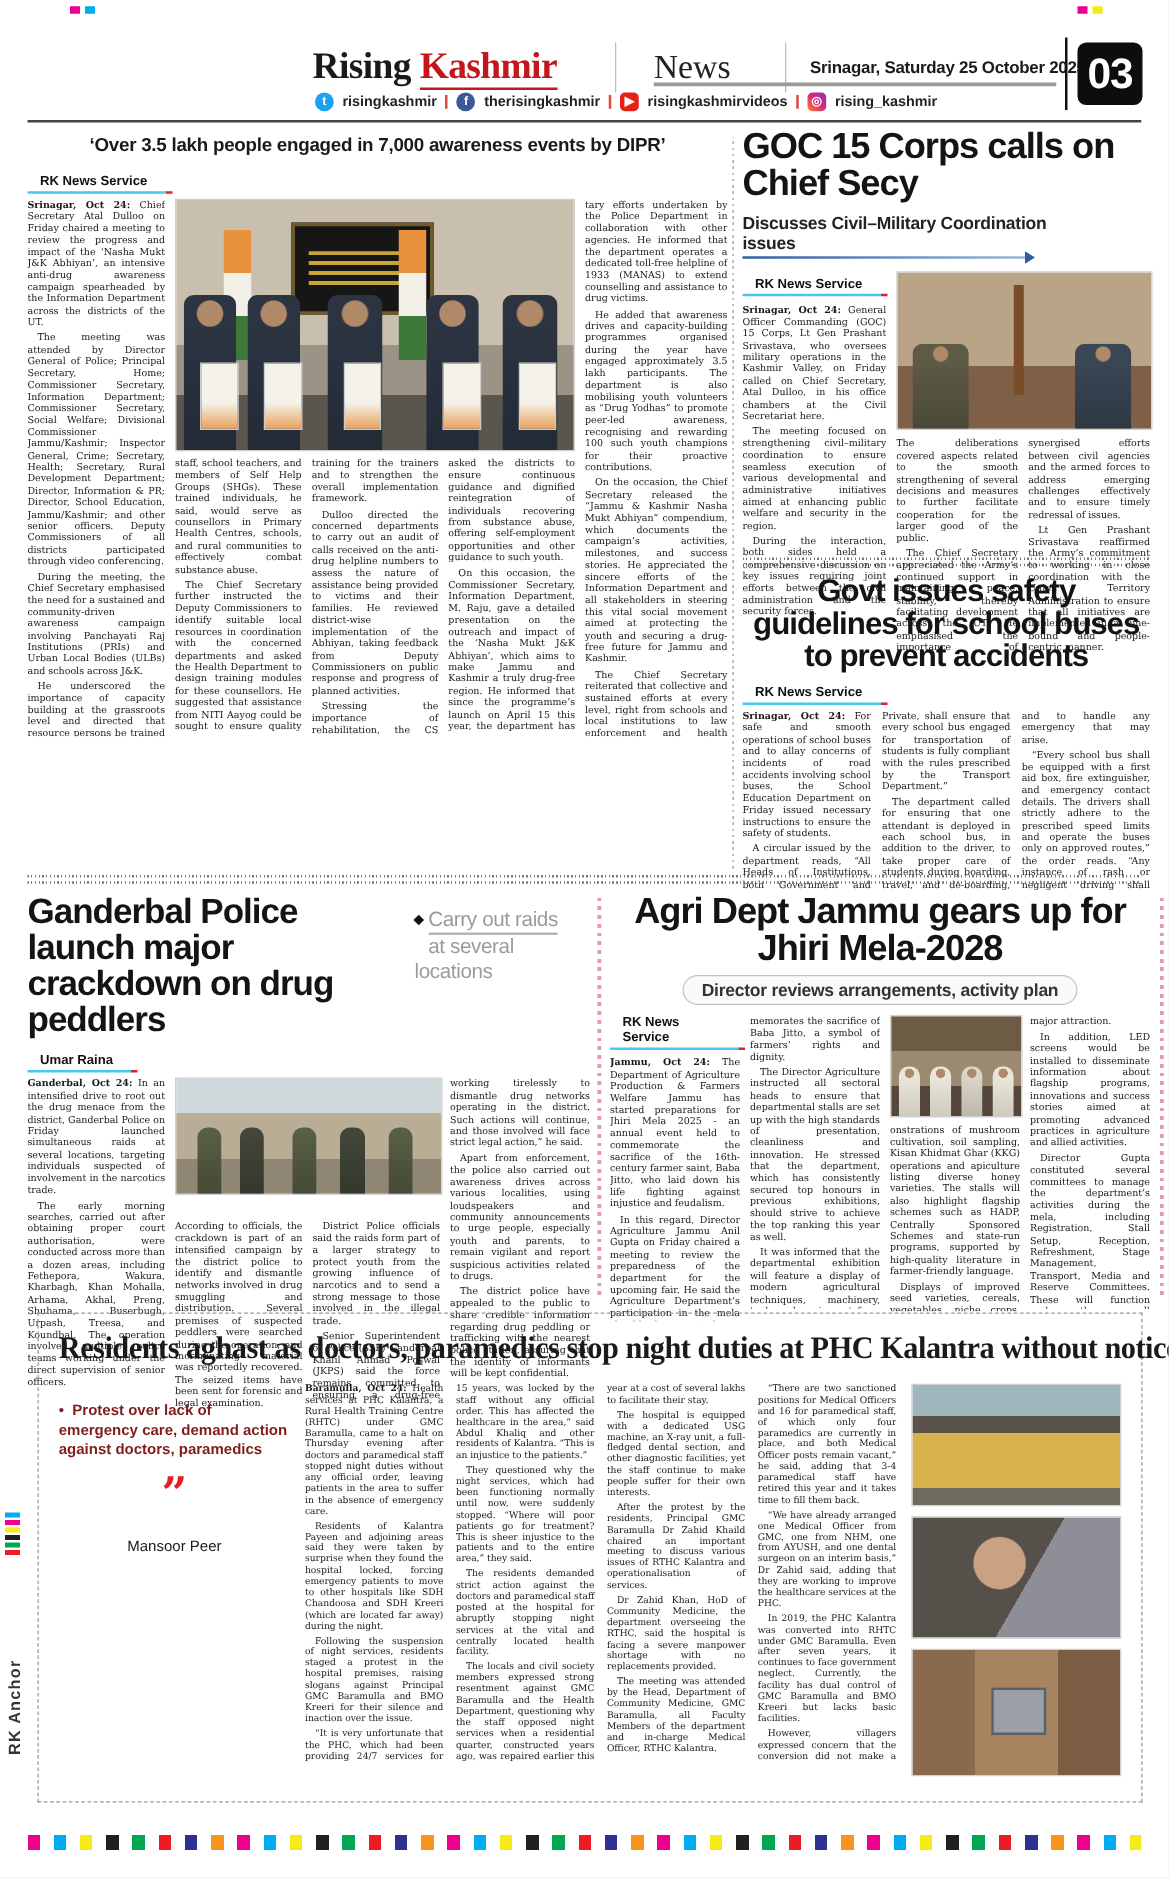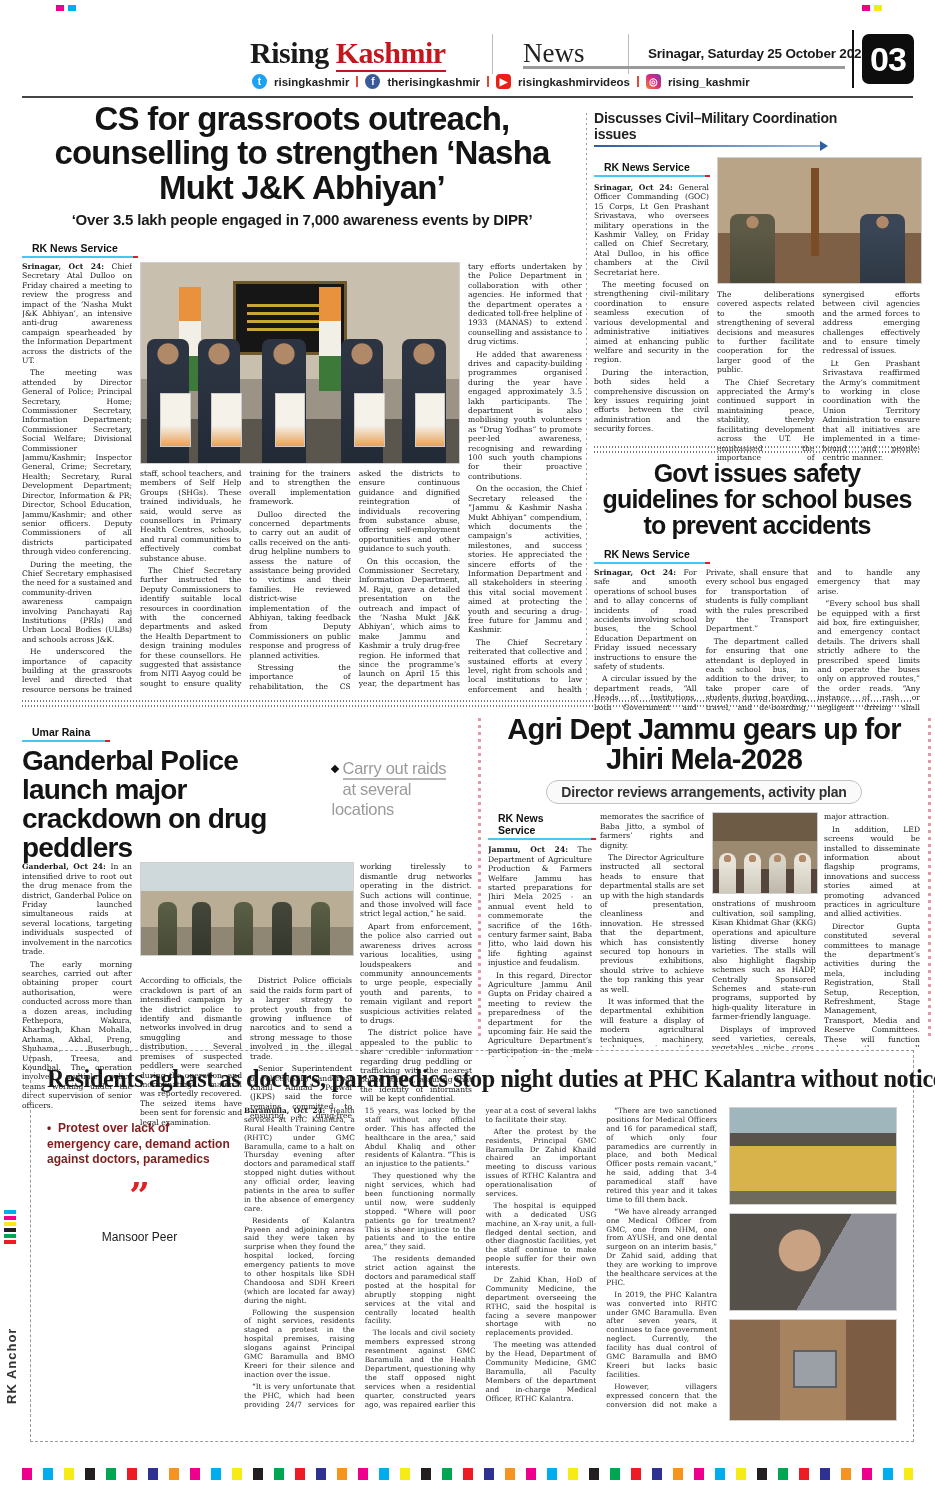--- a/index.html
+++ b/index.html
@@ -125,21 +125,20 @@
       <span class="ic" style="background:#e62117;border-radius:4px;">▶</span>
       <span>risingkashmirvideos</span>
       <span class="sepr"></span>
       <span class="ic" style="background:linear-gradient(45deg,#f58529,#dd2a7b,#8134af);border-radius:4px;">◎</span>
       <span>rising_kashmir</span>
     </div>
   </header>
   <div class="abs rule-dark" style="left:22px;top:96px;width:891px;"></div>
 
   <section class="abs" style="left:22px;top:102px;width:560px;height:596px;">
-    <div class="hl" style="font-size:33px;text-align:center;">CS for grassroots outreach, counselling to strengthen ‘Nasha Mukt J&amp;K Abhiyan’</div>
     <div style="text-align:center;font-size:15px;font-weight:bold;margin-top:6px;letter-spacing:-0.2px;">‘Over 3.5 lakh people engaged in 7,000 awareness events by DIPR’</div>
     <div style="margin:10px 0 4px;"><span class="byline">RK News Service</span></div>
     <div style="display:flex;gap:8px;">
       <div class="bt" style="width:112px;height:430px;">
           <p><b>Srinagar, Oct 24: </b>Chief Secretary Atal Dulloo on Friday chaired a meeting to review the progress and impact of the ‘Nasha Mukt J&amp;K Abhiyan’, an intensive anti-drug awareness campaign spearheaded by the Information Department across the districts of the UT.</p>
           <p>The meeting was attended by Director General of Police; Principal Secretary, Home; Commissioner Secretary, Information Department; Commissioner Secretary, Social Welfare; Divisional Commissioner Jammu/Kashmir; Inspector General, Crime; Secretary, Health; Secretary, Rural Development Department; Director, Information &amp; PR; Director, School Education, Jammu/Kashmir; and other senior officers. Deputy Commissioners of all districts participated through video conferencing.</p>
           <p>During the meeting, the Chief Secretary emphasised the need for a sustained and community-driven awareness campaign involving Panchayati Raj Institutions (PRIs) and Urban Local Bodies (ULBs) and schools across J&amp;K.</p>
           <p>He underscored the importance of capacity building at the grassroots level and directed that resource persons be trained through IMHANS, drawing participants from paramedical</p>
         </div>
       <div style="flex:1;">
@@ -173,20 +172,21 @@
           <p>He added that awareness drives and capacity-building programmes organised during the year have engaged approximately 3.5 lakh participants. The department is also mobilising youth volunteers as “Drug Yodhas” to promote peer-led awareness, recognising and rewarding 100 such youth champions for their proactive contributions.</p>
           <p>On the occasion, the Chief Secretary released the “Jammu &amp; Kashmir Nasha Mukt Abhiyan” compendium, which documents the campaign’s activities, milestones, and success stories. He appreciated the sincere efforts of the Information Department and all stakeholders in steering this vital social movement aimed at protecting the youth and securing a drug-free future for Jammu and Kashmir.</p>
           <p>The Chief Secretary reiterated that collective and sustained efforts at every level, right from schools and local institutions to law enforcement and health systems, are crucial to eradicating the menace of drug abuse and ensuring the well-being of future generations across J&amp;K.</p>
         </div>
     </div>
   </section>
 
   <div class="abs dotcol" style="left:586px;top:110px;height:585px;"></div>
 
   <section class="abs" style="left:594px;top:102px;width:326px;height:340px;">
+    <div class="hl" style="font-size:29px;">GOC 15 Corps calls on Chief Secy</div>
     <div style="margin-top:8px;width:250px;">
       <div class="goc-sub">Discusses Civil–Military Coordination issues</div>
       <div class="goc-line" style="width:230px;margin-top:3px;"></div>
     </div>
     <div style="display:flex;gap:8px;margin-top:10px;">
       <div style="width:115px;">
         <span class="byline">RK News Service</span>
         <div class="bt" style="margin-top:6px;height:255px;">
             <p><b>Srinagar, Oct 24: </b>General Officer Commanding (GOC) 15 Corps, Lt Gen Prashant Srivastava, who oversees military operations in the Kashmir Valley, on Friday called on Chief Secretary, Atal Dulloo, in his office chambers at the Civil Secretariat here.</p>
             <p>The meeting focused on strengthening civil–military coordination to ensure seamless execution of various developmental and administrative initiatives aimed at enhancing public welfare and security in the region.</p>
@@ -217,28 +217,28 @@
         <p><b>Srinagar, Oct 24: </b>For safe and smooth operations of school buses and to allay concerns of incidents of road accidents involving school buses, the School Education Department on Friday issued necessary instructions to ensure the safety of students.</p>
         <p>A circular issued by the department reads, “All Heads of Institutions, both Government and Private, shall ensure that every school bus engaged for transportation of students is fully compliant with the rules prescribed by the Transport Department.”</p>
         <p>The department called for ensuring that one attendant is deployed in each school bus, in addition to the driver, to take proper care of students during boarding, travel, and de-boarding, and to handle any emergency that may arise.</p>
         <p>“Every school bus shall be equipped with a first aid box, fire extinguisher, and emergency contact details. The drivers shall strictly adhere to the prescribed speed limits and operate the buses only on approved routes,” the order reads. “Any instance of rash or negligent driving shall invite strict disciplinary and legal action. Heads of Institutions shall personally verify compliance and maintain records relating to drivers, attendants, vehicle fitness, and insurance particulars.”</p>
       </div>
   </section>
 
   <div class="abs dotrow dbl" style="left:22px;top:700px;width:891px;"></div>
 
   <section class="abs" style="left:22px;top:714px;width:450px;height:326px;">
-    <div style="margin:8px 0 4px;"><span class="byline">Umar Raina</span></div>
     <div style="display:flex;gap:12px;align-items:flex-start;">
       <div class="hl" style="font-size:28px;width:310px;">Ganderbal Police launch major crackdown on drug peddlers</div>
       <div class="kicker" style="padding-top:12px;">
         <span class="diam"></span><span class="k1">Carry out raids</span><br>
         <span style="margin-left:11px;">at several locations</span>
       </div>
     </div>
+    <div style="margin:8px 0 4px;"><span class="byline">Umar Raina</span></div>
     <div style="display:flex;gap:8px;">
       <div class="bt" style="width:110px;height:250px;">
           <p><b>Ganderbal, Oct 24: </b>In an intensified drive to root out the drug menace from the district, Ganderbal Police on Friday launched simultaneous raids at several locations, targeting individuals suspected of involvement in the narcotics trade.</p>
           <p>The early morning searches, carried out after obtaining proper court authorisation, were conducted across more than a dozen areas, including Fethepora, Wakura, Kharbagh, Khan Mohalla, Arhama, Akhal, Preng, Shuhama, Buserbugh, Urpash, Treesa, and Koundbal. The operation involved multiple police teams working under the direct supervision of senior officers.</p>
         </div>
       <div style="width:212px;">
         <div class="photo ph-gbl" style="width:100%;height:92px;">
           <span class="fig" style="left:8%;width:9%;height:58%;background:linear-gradient(#5a5f46,#464a36);"></span>
           <span class="fig" style="left:24%;width:9%;height:58%;background:linear-gradient(#44473a,#34372c);"></span>
           <span class="fig" style="left:44%;width:9%;height:58%;background:linear-gradient(#5a5f46,#464a36);"></span>
@@ -308,22 +308,22 @@
         <div style="text-align:center;font-size:12px;font-weight:normal;margin-top:26px;">Mansoor Peer</div>
       </div>
       <div class="phc-body" style="flex:1;height:310px;">
           <p><b>Baramulla, Oct 24: </b>Health services at PHC Kalantra, a Rural Health Training Centre (RHTC) under GMC Baramulla, came to a halt on Thursday evening after doctors and paramedical staff stopped night duties without any official order, leaving patients in the area to suffer in the absence of emergency care.</p>
           <p>Residents of Kalantra Payeen and adjoining areas said they were taken by surprise when they found the hospital locked, forcing emergency patients to move to other hospitals like SDH Chandoosa and SDH Kreeri (which are located far away) during the night.</p>
           <p>Following the suspension of night services, residents staged a protest in the hospital premises, raising slogans against Principal GMC Baramulla and BMO Kreeri for their silence and inaction over the issue.</p>
           <p>“It is very unfortunate that the PHC, which had been providing 24/7 services for 15 years, was locked by the staff without any official order. This has affected the healthcare in the area,” said Abdul Khaliq and other residents of Kalantra. “This is an injustice to the patients.”</p>
           <p>They questioned why the night services, which had been functioning normally until now, were suddenly stopped. “Where will poor patients go for treatment? This is sheer injustice to the patients and to the entire area,” they said.</p>
           <p>The residents demanded strict action against the doctors and paramedical staff posted at the hospital for abruptly stopping night services at the vital and centrally located health facility.</p>
           <p>The locals and civil society members expressed strong resentment against GMC Baramulla and the Health Department, questioning why the staff opposed night services when a residential quarter, constructed years ago, was repaired earlier this year at a cost of several lakhs to facilitate their stay.</p>
+          <p>The hospital is equipped with a dedicated USG machine, an X-ray unit, a full-fledged dental section, and other diagnostic facilities, yet the staff continue to make people suffer for their own interests.</p>
           <p>After the protest by the residents, Principal GMC Baramulla Dr Zahid Khaild chaired an important meeting to discuss various issues of RTHC Kalantra and operationalisation of services.</p>
-          <p>The hospital is equipped with a dedicated USG machine, an X-ray unit, a full-fledged dental section, and other diagnostic facilities, yet the staff continue to make people suffer for their own interests.</p>
           <p>Dr Zahid Khan, HoD of Community Medicine, the department overseeing the RTHC, said the hospital is facing a severe manpower shortage with no replacements provided.</p>
           <p>The meeting was attended by the Head, Department of Community Medicine, GMC Baramulla, all Faculty Members of the department and in-charge Medical Officer, RTHC Kalantra.</p>
           <p>“There are two sanctioned positions for Medical Officers and 16 for paramedical staff, of which only four paramedics are currently in place, and both Medical Officer posts remain vacant,” he said, adding that 3-4 paramedical staff have retired this year and it takes time to fill them back.</p>
           <p>“We have already arranged one Medical Officer from GMC, one from NHM, one from AYUSH, and one dental surgeon on an interim basis,” Dr Zahid said, adding that they are working to improve the healthcare services at the PHC.</p>
           <p>In 2019, the PHC Kalantra was converted into RHTC under GMC Baramulla. Even after seven years, it continues to face government neglect. Currently, the facility has dual control of GMC Baramulla and BMO Kreeri but lacks basic facilities.</p>
           <p>However, villagers expressed concern that the conversion did not make a noticeable impact on the health facility, leaving patients without timely medical assistance during emergencies. They said the PHC has been catering to thousands of residents from Kalantara and adjoining villages. The locals appealed to the government to intervene in the matter and ensure healthcare services.</p>
         </div>
       <div style="width:168px;display:flex;flex-direction:column;gap:8px;">
         <div class="photo ph-bld" style="height:96px;"></div>
         <div class="photo ph-man" style="height:96px;"></div>

